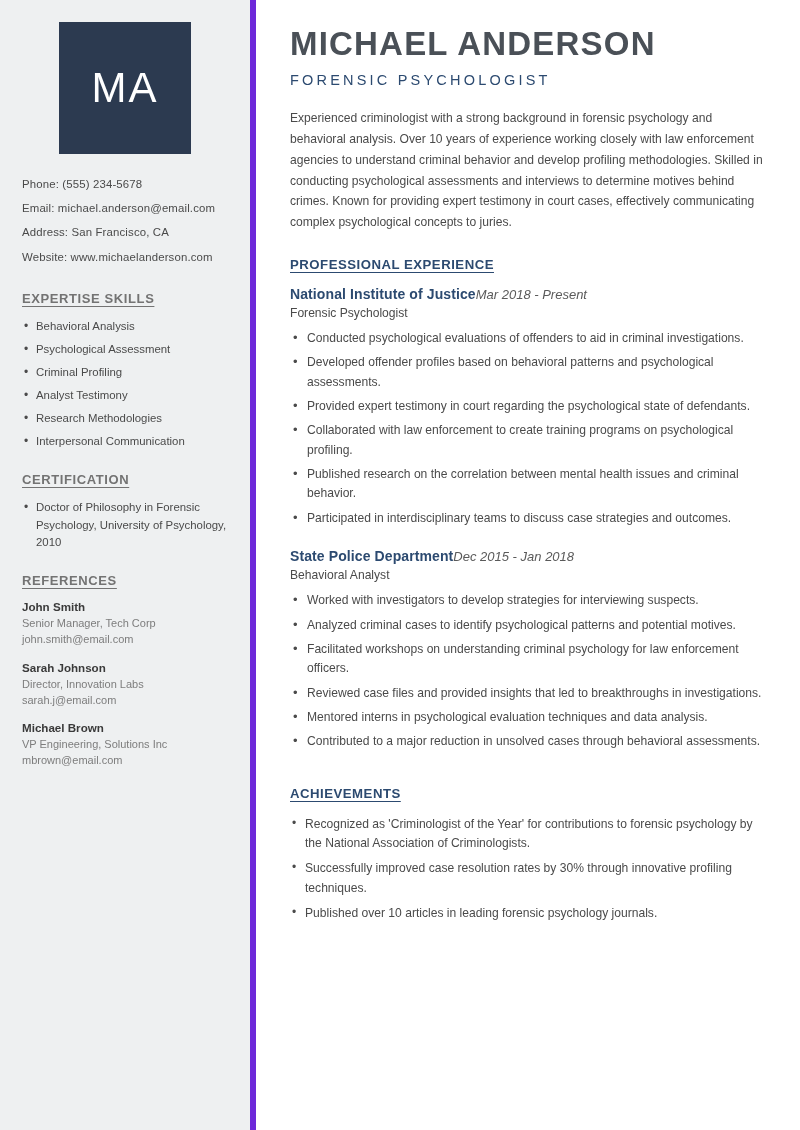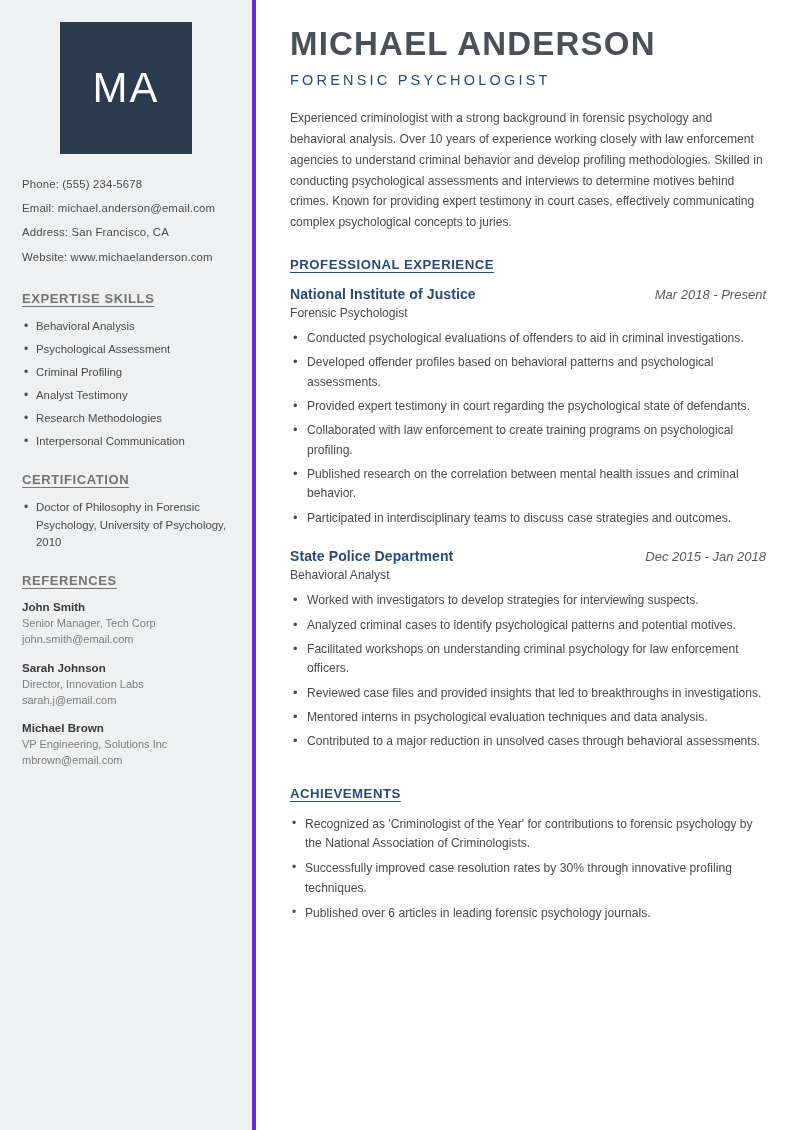--- a/index.html
+++ b/index.html
@@ -21,21 +21,21 @@
     display: flex;
     background: #ffffff;
   }
   
   .sidebar {
     width: 256px;
     min-width: 256px;
     background: #eef0f1;
     box-sizing: border-box;
     padding: 22px 22px 20px 22px;
-    border-right: 4px solid #6d28d9;
+    border-right: 6px solid #6d28d9;
   }
   .avatar-wrap {
     display: flex;
     justify-content: center;
     margin-bottom: 22px;
   }
   .avatar {
     width: 132px;
     height: 132px;
     background: #2c3a50;
@@ -141,21 +141,20 @@
     letter-spacing: 0.5px;
     text-decoration: underline;
     text-underline-offset: 3px;
     margin: 0 0 14px 0;
   }
   .job {
     margin-bottom: 20px;
   }
   .job-head {
     display: flex;
-    justify-content: space-between;
     align-items: baseline;
   }
   .job-title {
     font-size: 14px;
     font-weight: bold;
     color: #2c4a70;
     letter-spacing: 0.1px;
   }
   .job-dates {
     font-size: 13px;
@@ -314,18 +313,18 @@
         <li>Mentored interns in psychological evaluation techniques and data analysis.</li>
         <li>Contributed to a major reduction in unsolved cases through behavioral assessments.</li>
       </ul>
     </div>
 
     <div class="achievements">
       <div class="section-heading">ACHIEVEMENTS</div>
       <ul class="ach-bullets">
         <li>Recognized as 'Criminologist of the Year' for contributions to forensic psychology by the National Association of Criminologists.</li>
         <li>Successfully improved case resolution rates by 30% through innovative profiling techniques.</li>
-        <li>Published over 6 articles in leading forensic psychology journals.</li>
+        <li>Published over 10 articles in leading forensic psychology journals.</li>
       </ul>
     </div>
 
   </main>
 </div>
 
 </body></html>

